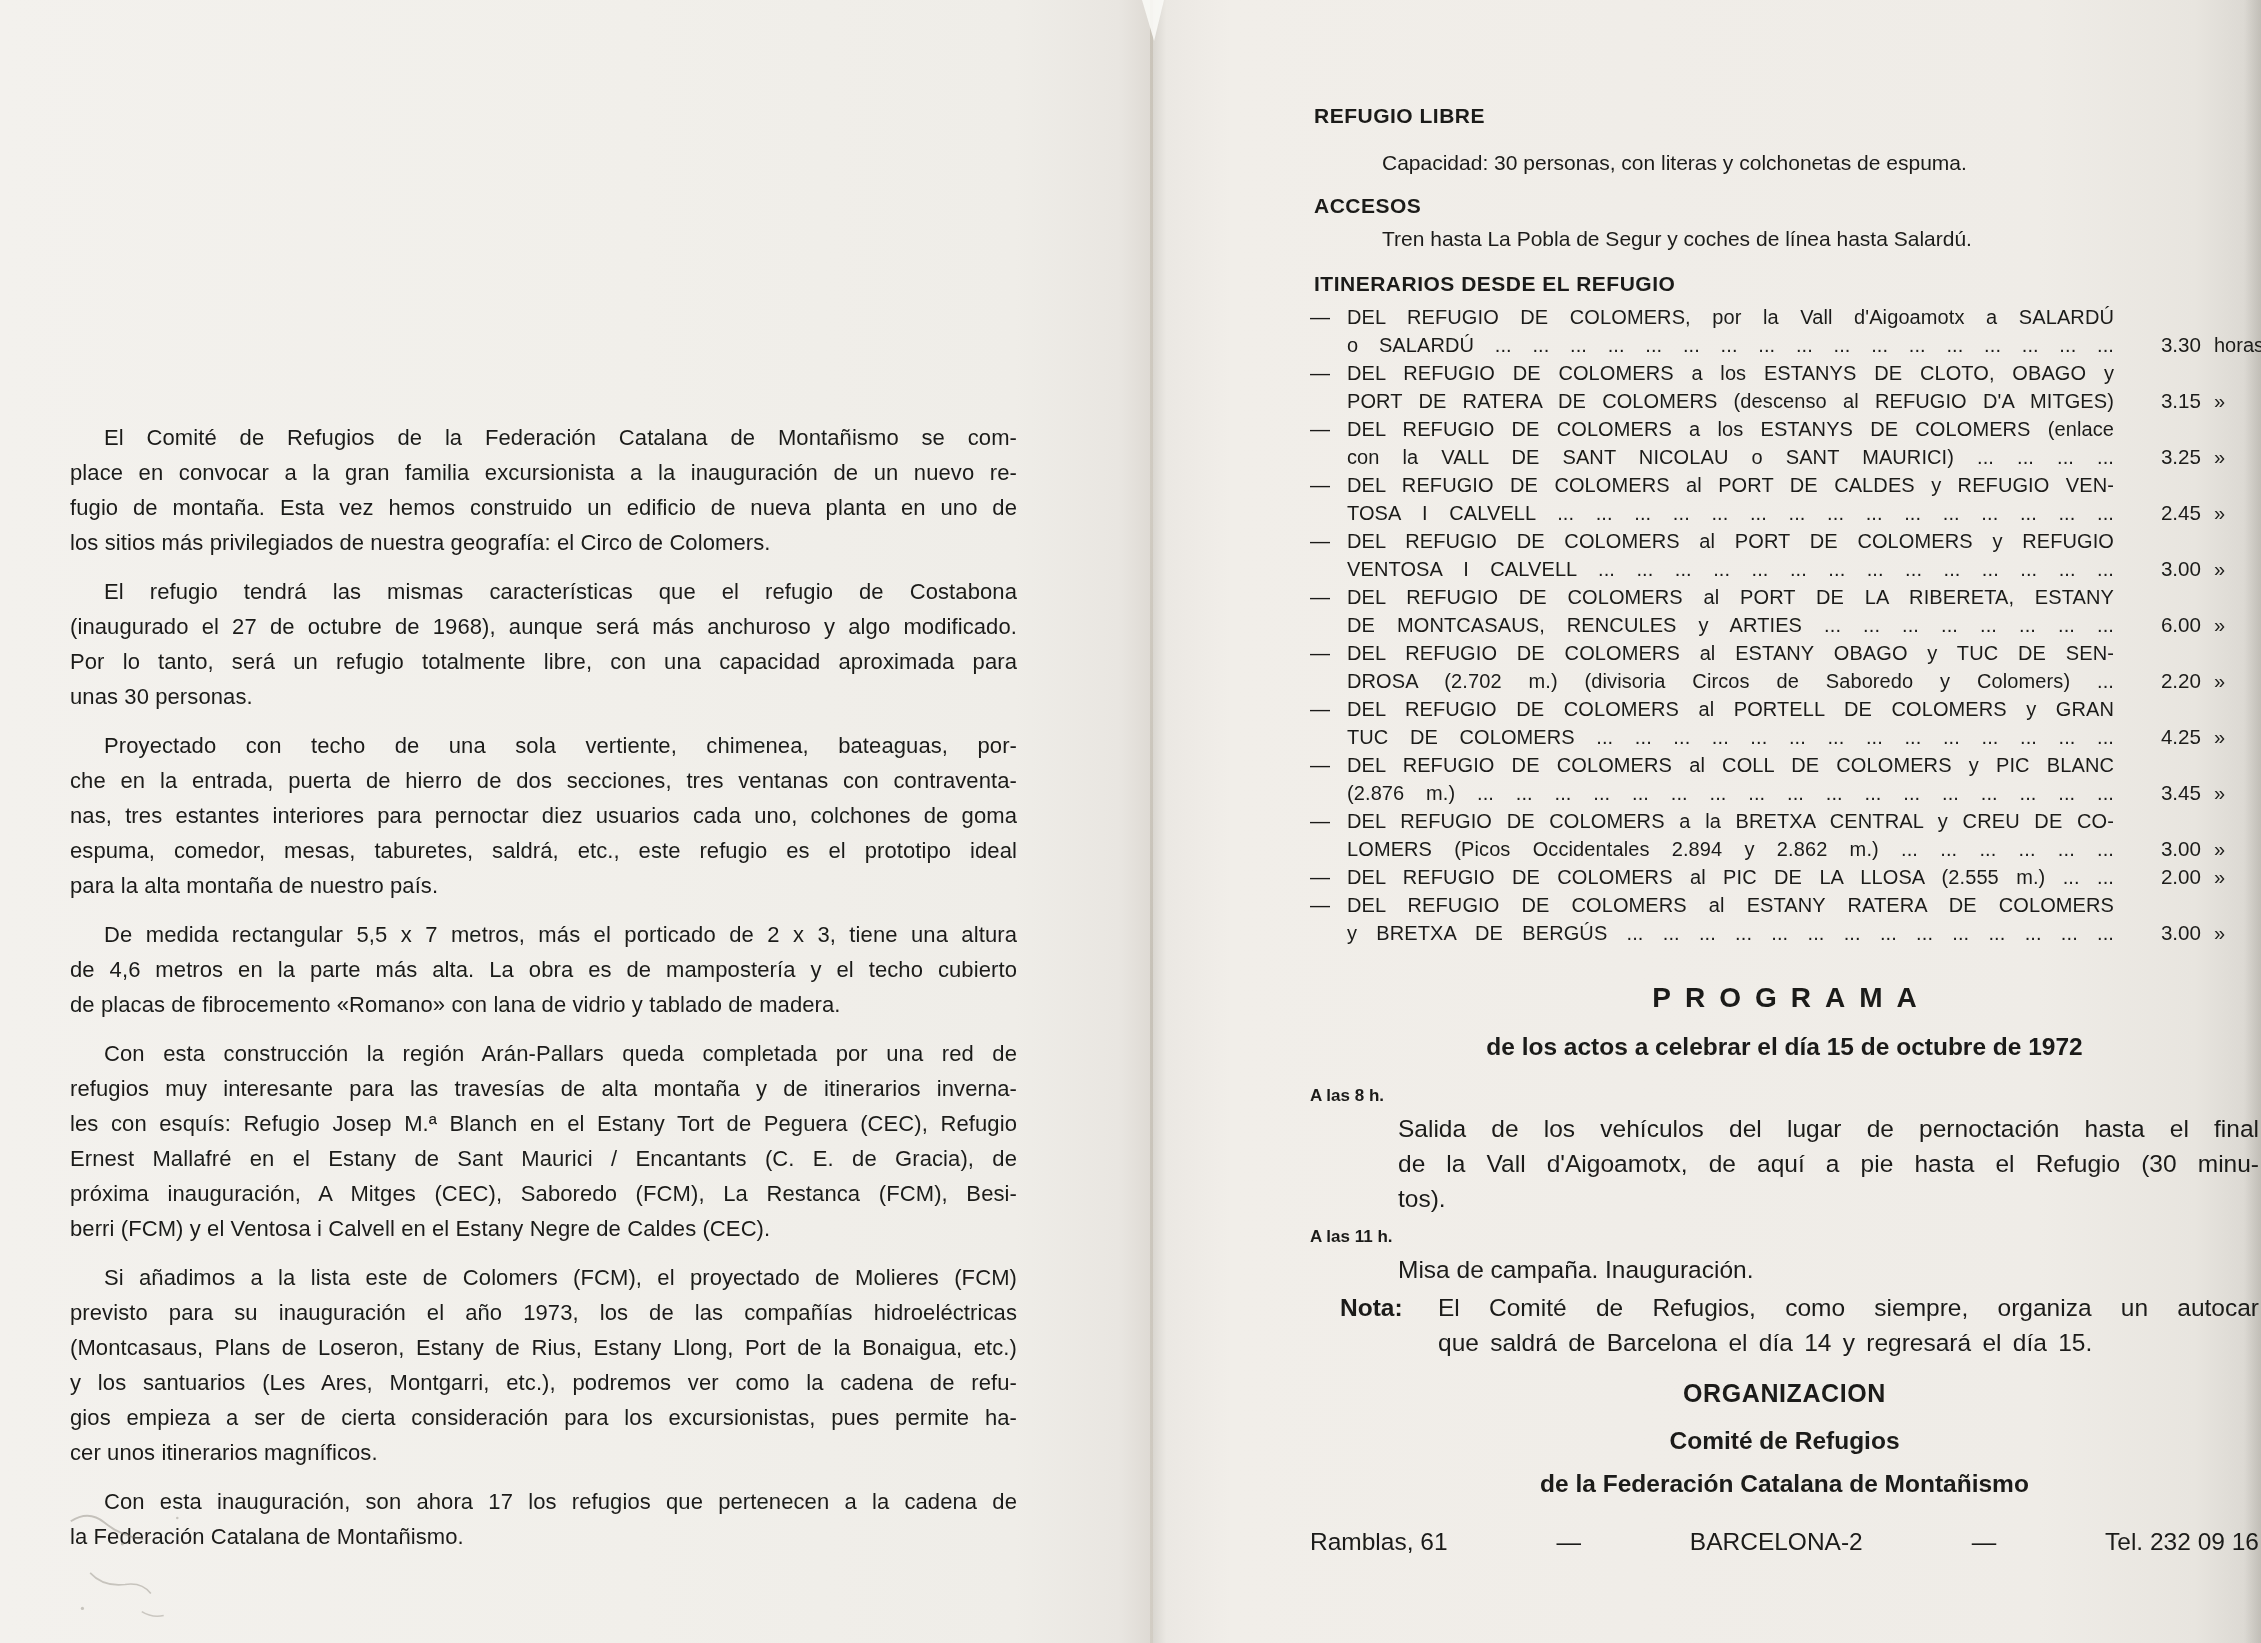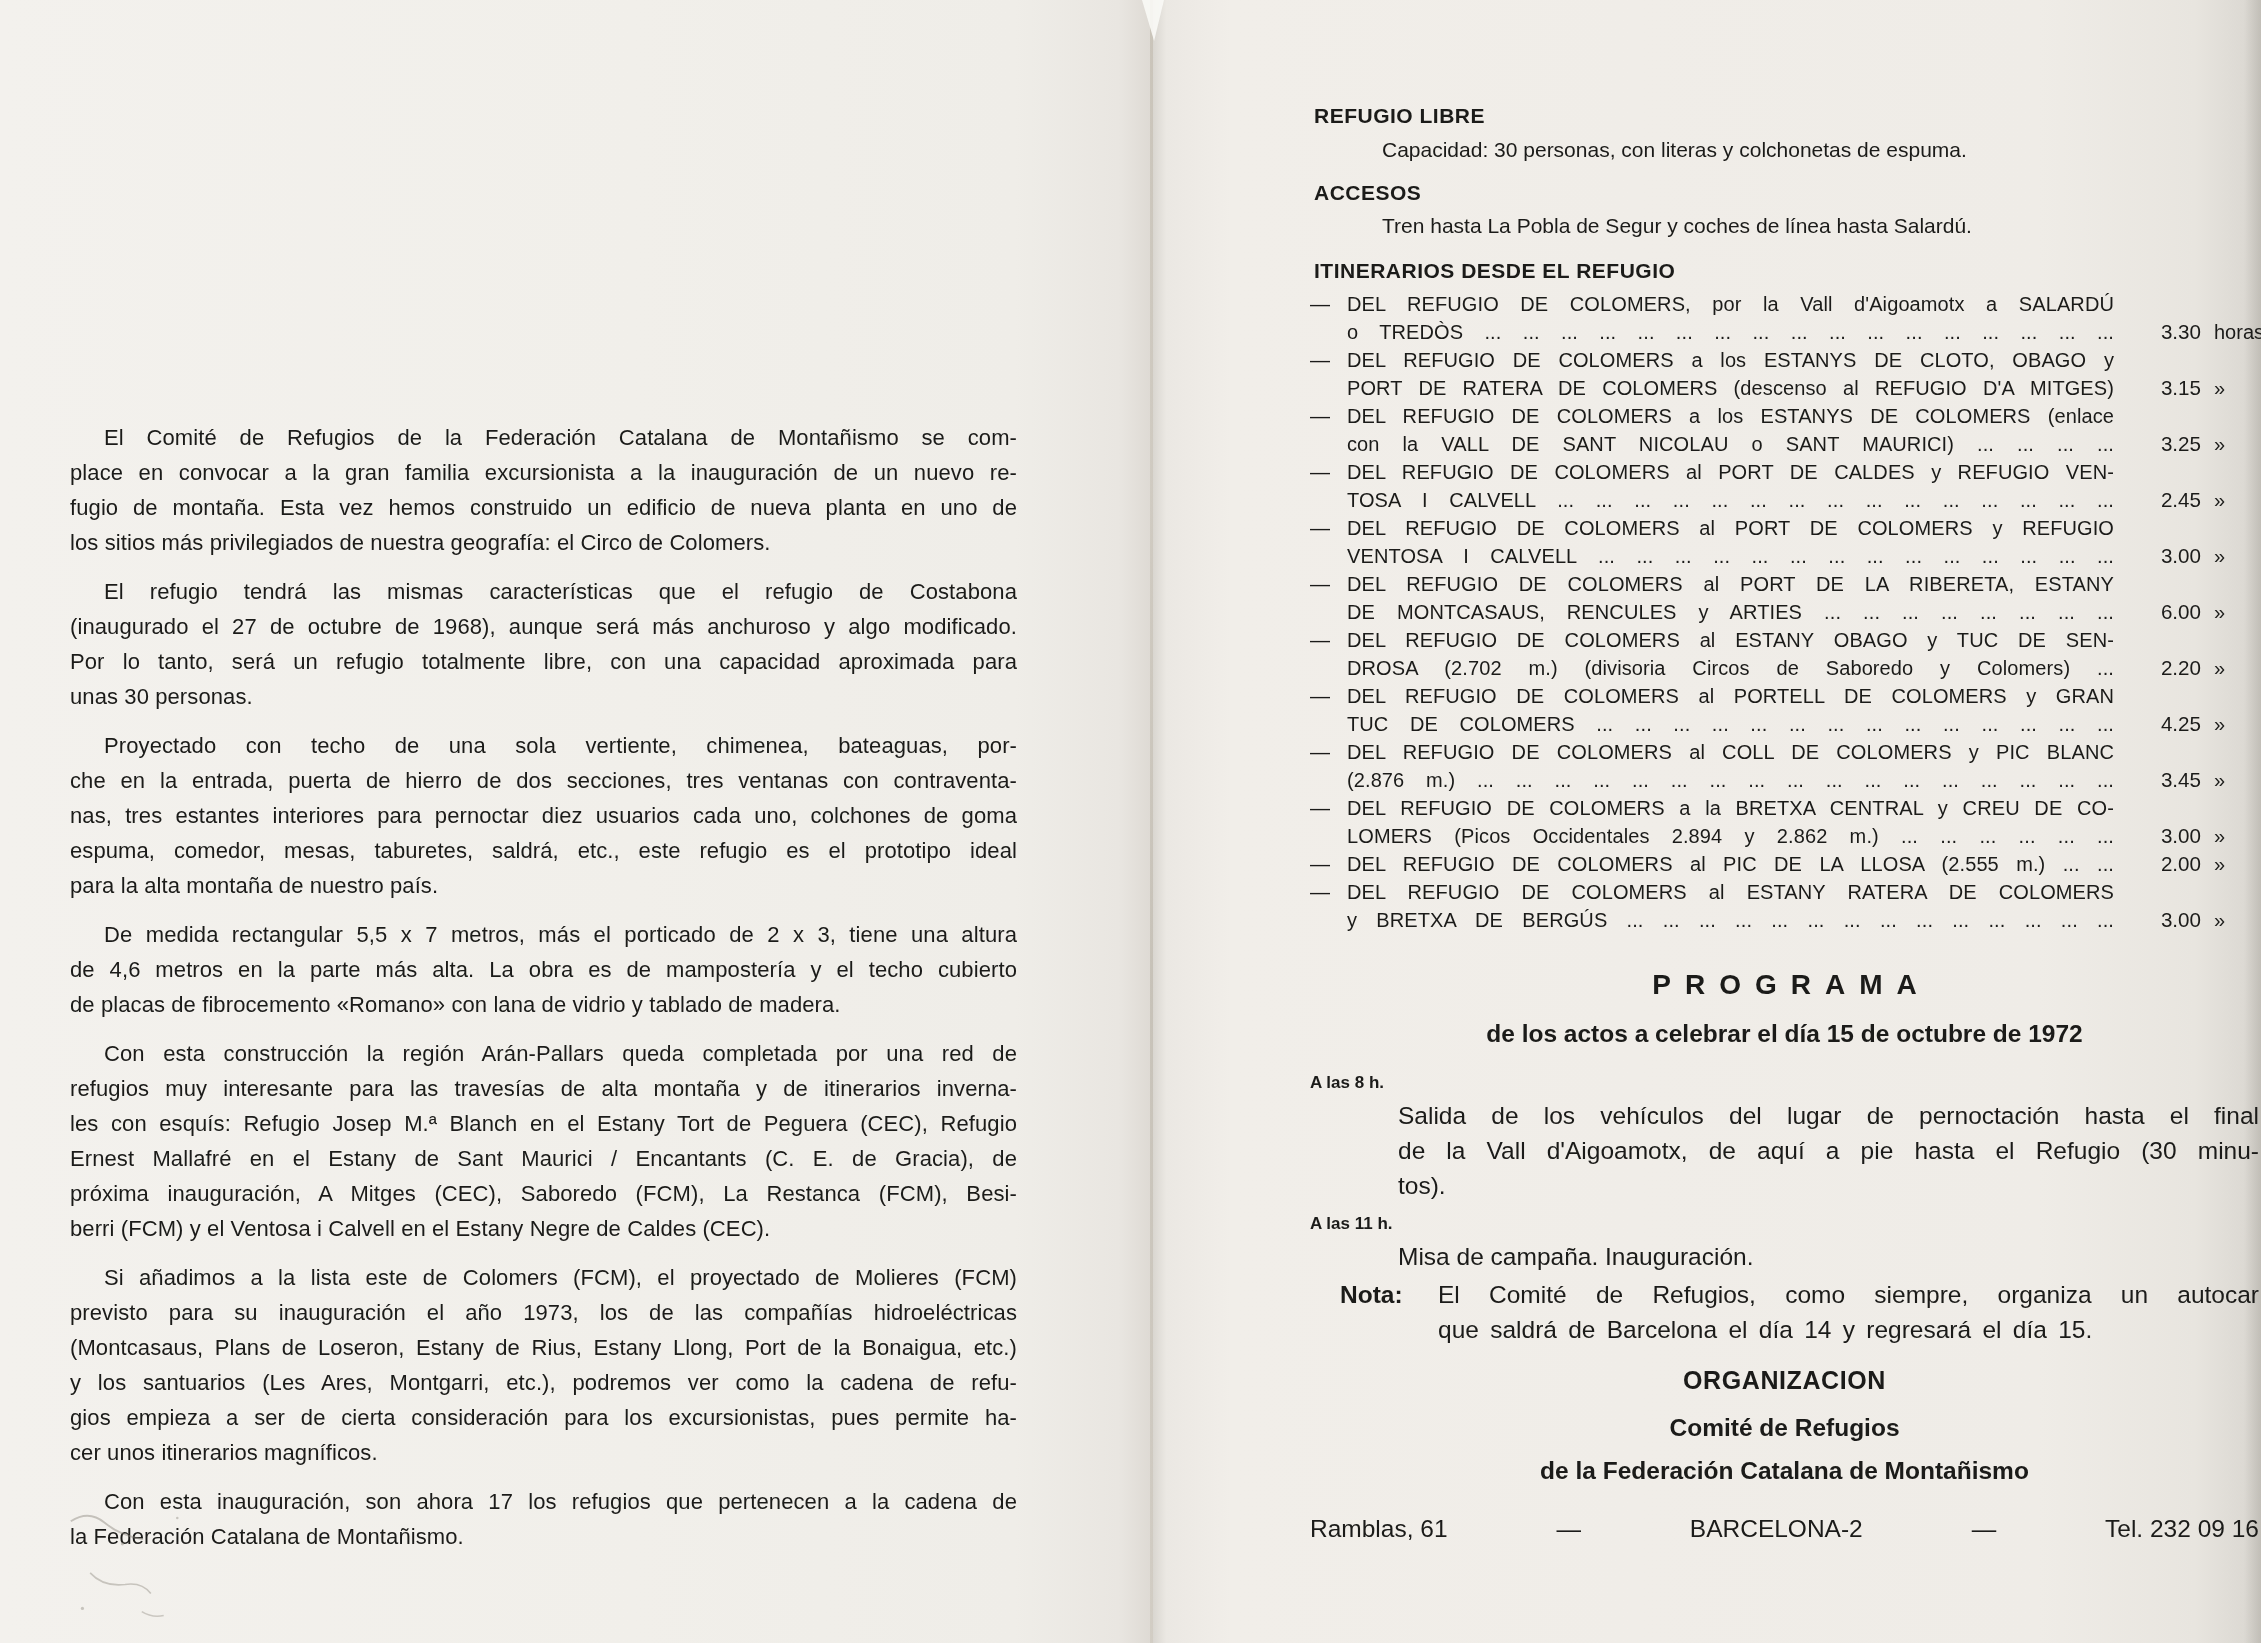--- a/index.html
+++ b/index.html
@@ -38,21 +38,21 @@
   .para{margin:0 0 14px 0;}
   .line{line-height:35px;}
   .jl{text-align:justify;text-align-last:justify;}
   .jl.plain{text-align-last:left;}
   .indent{text-indent:34px;}
 
   
   #rp{position:absolute;left:1310px;top:97px;width:949px;}
   .rh{font-size:21px;font-weight:bold;line-height:30px;letter-spacing:0.5px;margin:4px;}
   .sub{padding-left:72px;font-size:21px;line-height:28px;}
-  #cap{margin-top:5px;}
+  #cap{margin-top:18px;}
   #acc{margin-top:14px;}
   #tren{margin-top:3.9px;}
   #itin-h{margin-top:15.5px;}
   #itinerary-list{margin-top:2.6px;}
 
   .it-item{position:relative;width:949px;}
   .it-lines{width:767px;margin-left:37px;}
   .it-line{font-size:20px;line-height:28px;letter-spacing:0.1px;}
   .it-dash{position:absolute;left:0;top:0;font-size:20px;line-height:28px;}
   .it-time{position:absolute;right:58px;bottom:0;width:97px;text-align:right;font-size:20.6px;line-height:28px;}
@@ -156,21 +156,21 @@
 
     <h2 id="acc" class="rh">ACCESOS</h2>
     <div id="tren" class="sub">Tren hasta La Pobla de Segur y coches de línea hasta Salardú.</div>
 
     <h2 id="itin-h" class="rh">ITINERARIOS DESDE EL REFUGIO</h2>
     <div id="itinerary-list">
         <div class="it-item">
           <span class="it-dash">—</span>
           <div class="it-lines">
             <div class="it-line jl">DEL REFUGIO DE COLOMERS, por la Vall d'Aigoamotx a SALARDÚ</div>
-            <div class="it-line jl">o TREDÒS ... ... ... ... ... ... ... ... ... ... ... ... ... ... ... ... ...</div>
+            <div class="it-line jl">o SALARDÚ ... ... ... ... ... ... ... ... ... ... ... ... ... ... ... ... ...</div>
           </div>
           <span class="it-time">3.30</span>
           <span class="it-unit">horas</span>
         </div>
         <div class="it-item">
           <span class="it-dash">—</span>
           <div class="it-lines">
             <div class="it-line jl">DEL REFUGIO DE COLOMERS a los ESTANYS DE CLOTO, OBAGO y</div>
             <div class="it-line jl">PORT DE RATERA DE COLOMERS (descenso al REFUGIO D'A MITGES)</div>
           </div>

